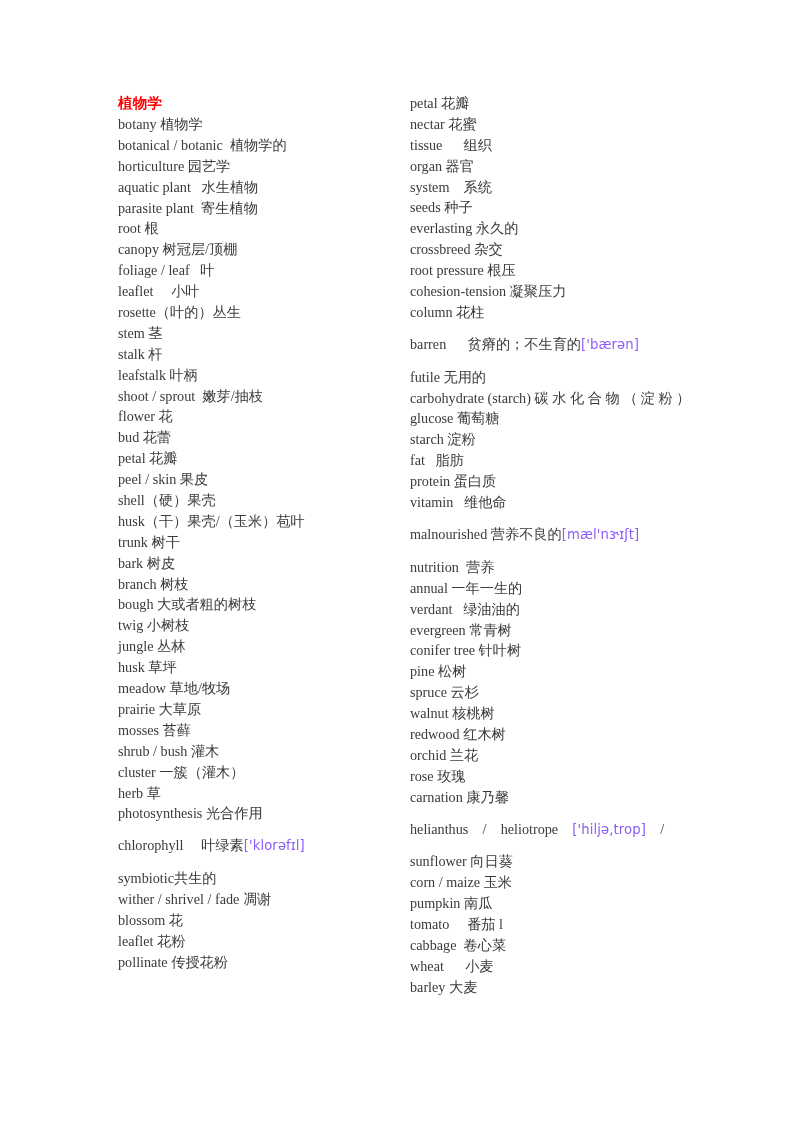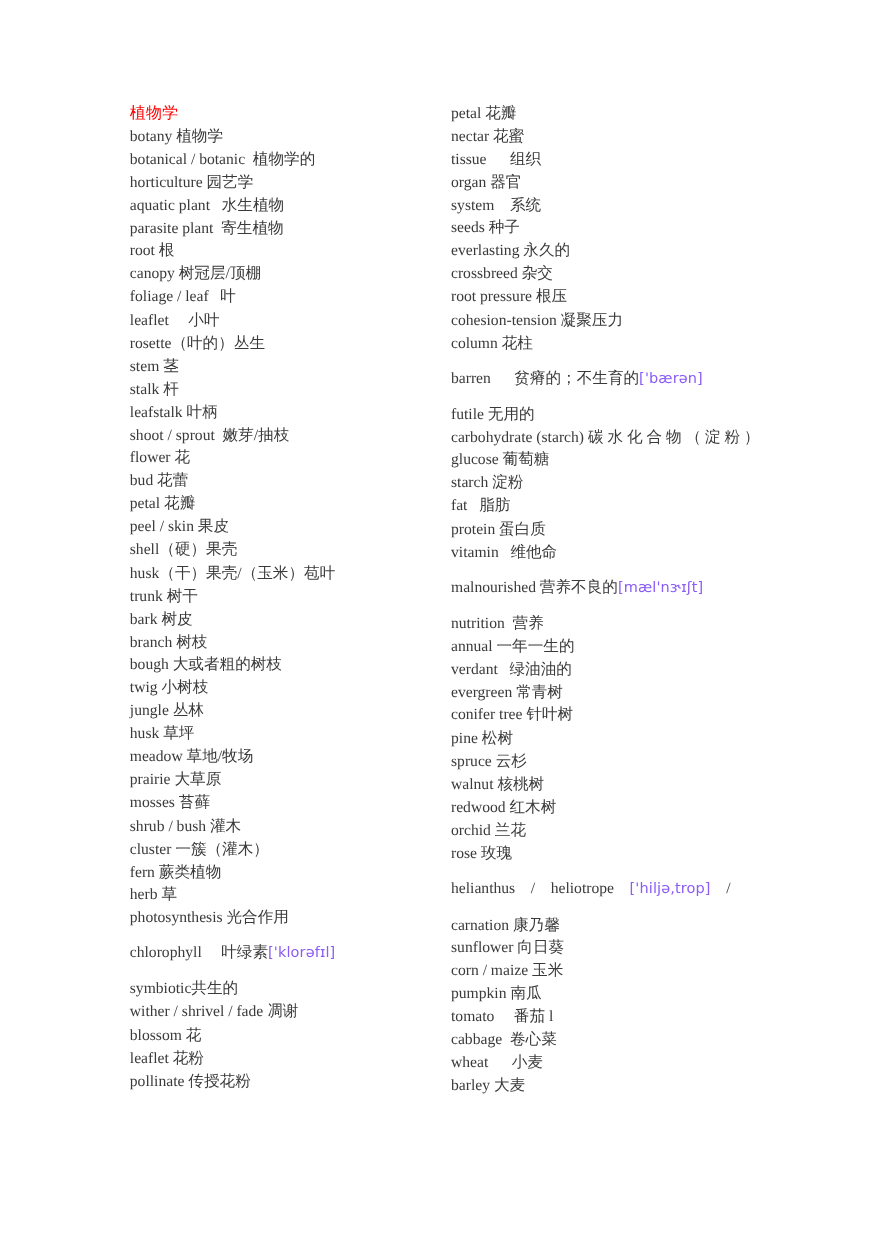--- a/index.html
+++ b/index.html
@@ -34,21 +34,21 @@
   }
   .col {
     display: flex;
     flex-direction: column;
   }
   .col-left  { width: 292px; }
   .col-right { width: 308px; }
 
   .doc-title {
     color: #ff0000;
-    font-weight: normal;
+    font-weight: bold;
     font-size: 14.5px;
     line-height: 21px;
     height: 21px;
     letter-spacing: 0.2px;
     font-family: "Liberation Serif", "DejaVu Serif", serif;
   }
 
   .entry {
     font-size: 14.2px;
     line-height: 20.9px;
@@ -107,21 +107,20 @@
           <div class="entry"><span>branch 树枝</span></div>
           <div class="entry"><span>bough 大或者粗的树枝</span></div>
           <div class="entry"><span>twig 小树枝</span></div>
           <div class="entry"><span>jungle 丛林</span></div>
           <div class="entry"><span>husk 草坪</span></div>
           <div class="entry"><span>meadow 草地/牧场</span></div>
           <div class="entry"><span>prairie 大草原</span></div>
           <div class="entry"><span>mosses 苔藓</span></div>
           <div class="entry"><span>shrub / bush 灌木</span></div>
           <div class="entry"><span>cluster 一簇（灌木）</span></div>
-          <div class="entry"><span>fern 蕨类植物</span></div>
           <div class="entry"><span>herb 草</span></div>
           <div class="entry"><span>photosynthesis 光合作用</span></div>
           <div class="entry spaced"><span>chlorophyll     叶绿素</span><span class="ipa">['klorəfɪl]</span></div>
           <div class="entry"><span>symbiotic共生的</span></div>
           <div class="entry"><span>wither / shrivel / fade 凋谢</span></div>
           <div class="entry"><span>blossom 花</span></div>
           <div class="entry"><span>leaflet 花粉</span></div>
           <div class="entry"><span>pollinate 传授花粉</span></div>
         </div>
     </div>
@@ -152,22 +151,22 @@
           <div class="entry"><span>annual 一年一生的</span></div>
           <div class="entry"><span>verdant   绿油油的</span></div>
           <div class="entry"><span>evergreen 常青树</span></div>
           <div class="entry"><span>conifer tree 针叶树</span></div>
           <div class="entry"><span>pine 松树</span></div>
           <div class="entry"><span>spruce 云杉</span></div>
           <div class="entry"><span>walnut 核桃树</span></div>
           <div class="entry"><span>redwood 红木树</span></div>
           <div class="entry"><span>orchid 兰花</span></div>
           <div class="entry"><span>rose 玫瑰</span></div>
+          <div class="entry"><span>carnation 康乃馨</span></div>
           <div class="entry spaced"><span>helianthus    /    heliotrope    </span><span class="ipa">['hiljə,trop]</span><span>    /</span></div>
-          <div class="entry"><span>carnation 康乃馨</span></div>
           <div class="entry"><span>sunflower 向日葵</span></div>
           <div class="entry"><span>corn / maize 玉米</span></div>
           <div class="entry"><span>pumpkin 南瓜</span></div>
           <div class="entry"><span>tomato     番茄 l</span></div>
           <div class="entry"><span>cabbage  卷心菜</span></div>
           <div class="entry"><span>wheat      小麦</span></div>
           <div class="entry"><span>barley 大麦</span></div>
         </div>
     </div>
 

